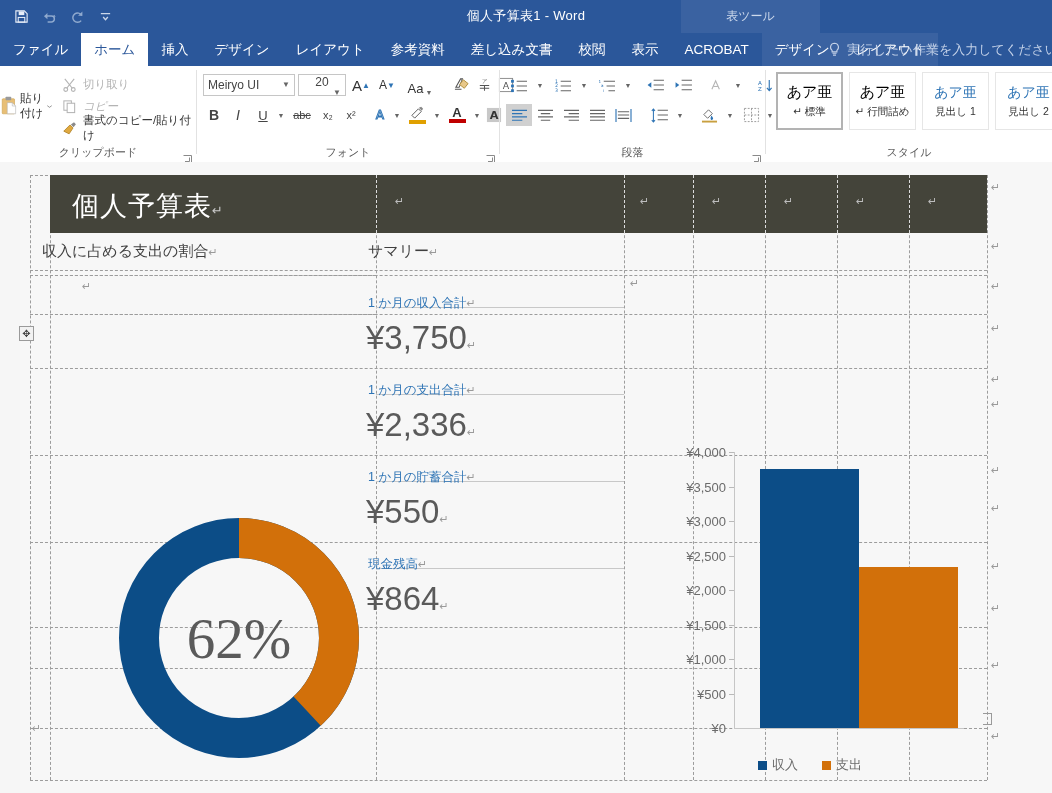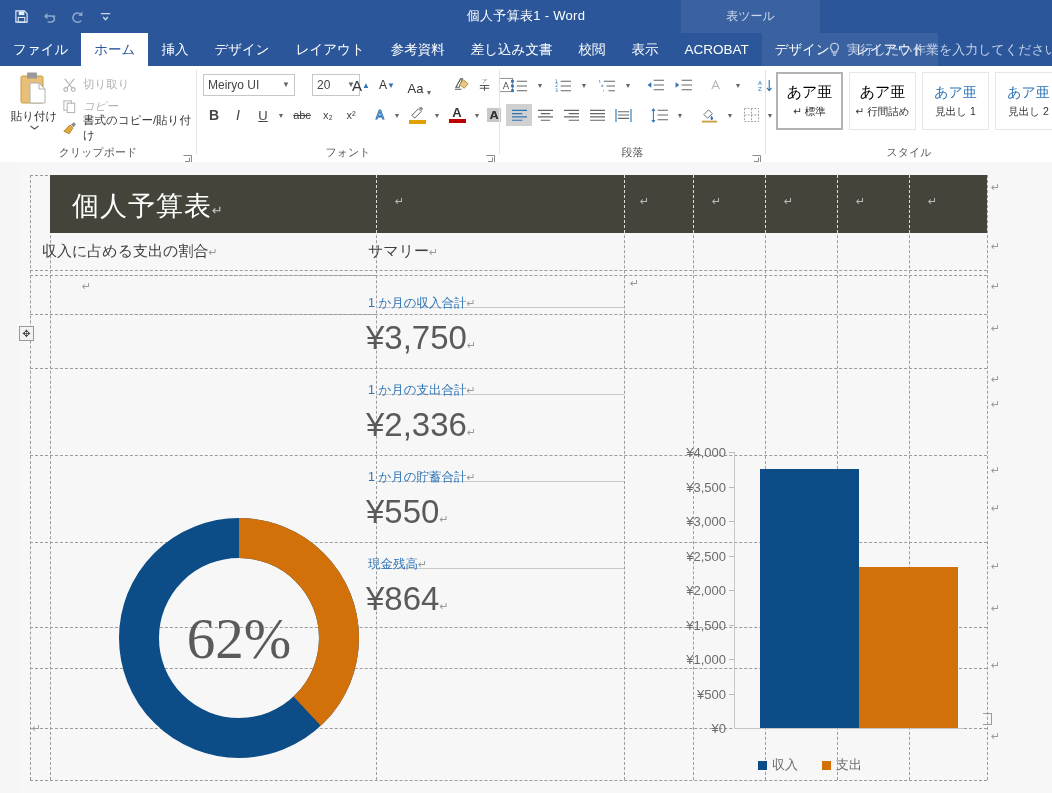--- a/index.html
+++ b/index.html
@@ -50,41 +50,41 @@
   .grp-label{
     position:absolute;bottom:2px;width:100%;text-align:center;
     font-size:11px;color:#595959;
   }
   .grp-launch{position:absolute;right:4px;bottom:3px;width:9px;height:9px;color:#8a8a8a;}
   .grp-sep{position:absolute;top:4px;width:1px;height:84px;background:#e2e2e2;}
 
   
   #g-clip{left:0;width:196px;}
   .paste{
-    position:absolute;left:8px;top:4px;width:52px;height:72px;
-    display:flex;flex-direction:column;align-items:center;gap:1px;cursor:default;
+    position:absolute;left:0;top:4px;width:52px;height:72px;
+    display:flex;align-items:center;gap:1px;cursor:default;
   }
   .paste-label{font-size:11.5px;color:#333;}
   .cbitem{
     position:absolute;display:flex;align-items:center;gap:6px;
     font-size:11.5px;color:#b4b4b4;height:20px;
   }
   .cbitem.on{color:#333;align-items:center;}
 
   
   #g-font{left:197px;width:302px;}
   .fontname{
     position:absolute;left:6px;top:8px;width:92px;height:22px;
     border:1px solid #c6c6c6;background:#fff;font-size:12px;color:#444;
     display:flex;align-items:center;padding:0 4px;box-sizing:border-box;
   }
   .fontsize{
-    position:absolute;left:115px;top:8px;width:48px;height:22px;
+    position:absolute;left:101px;top:8px;width:48px;height:22px;
     border:1px solid #c6c6c6;background:#fff;font-size:12px;color:#444;
-    display:flex;align-items:center;padding:0 4px;box-sizing:border-box;
+    display:flex;align-items:center;padding:0 4px;box-sizing:border-box;flex-direction:column;
   }
   .cbx-arrow{margin-left:auto;color:#666;font-size:8px;line-height:1;}
   .ico{
     position:absolute;display:flex;align-items:center;justify-content:center;
     height:22px;font-size:13px;color:#444;
   }
   .ico.small{font-size:11px;}
   .dd{font-size:7px;color:#666;margin-left:2px;}
 
   

